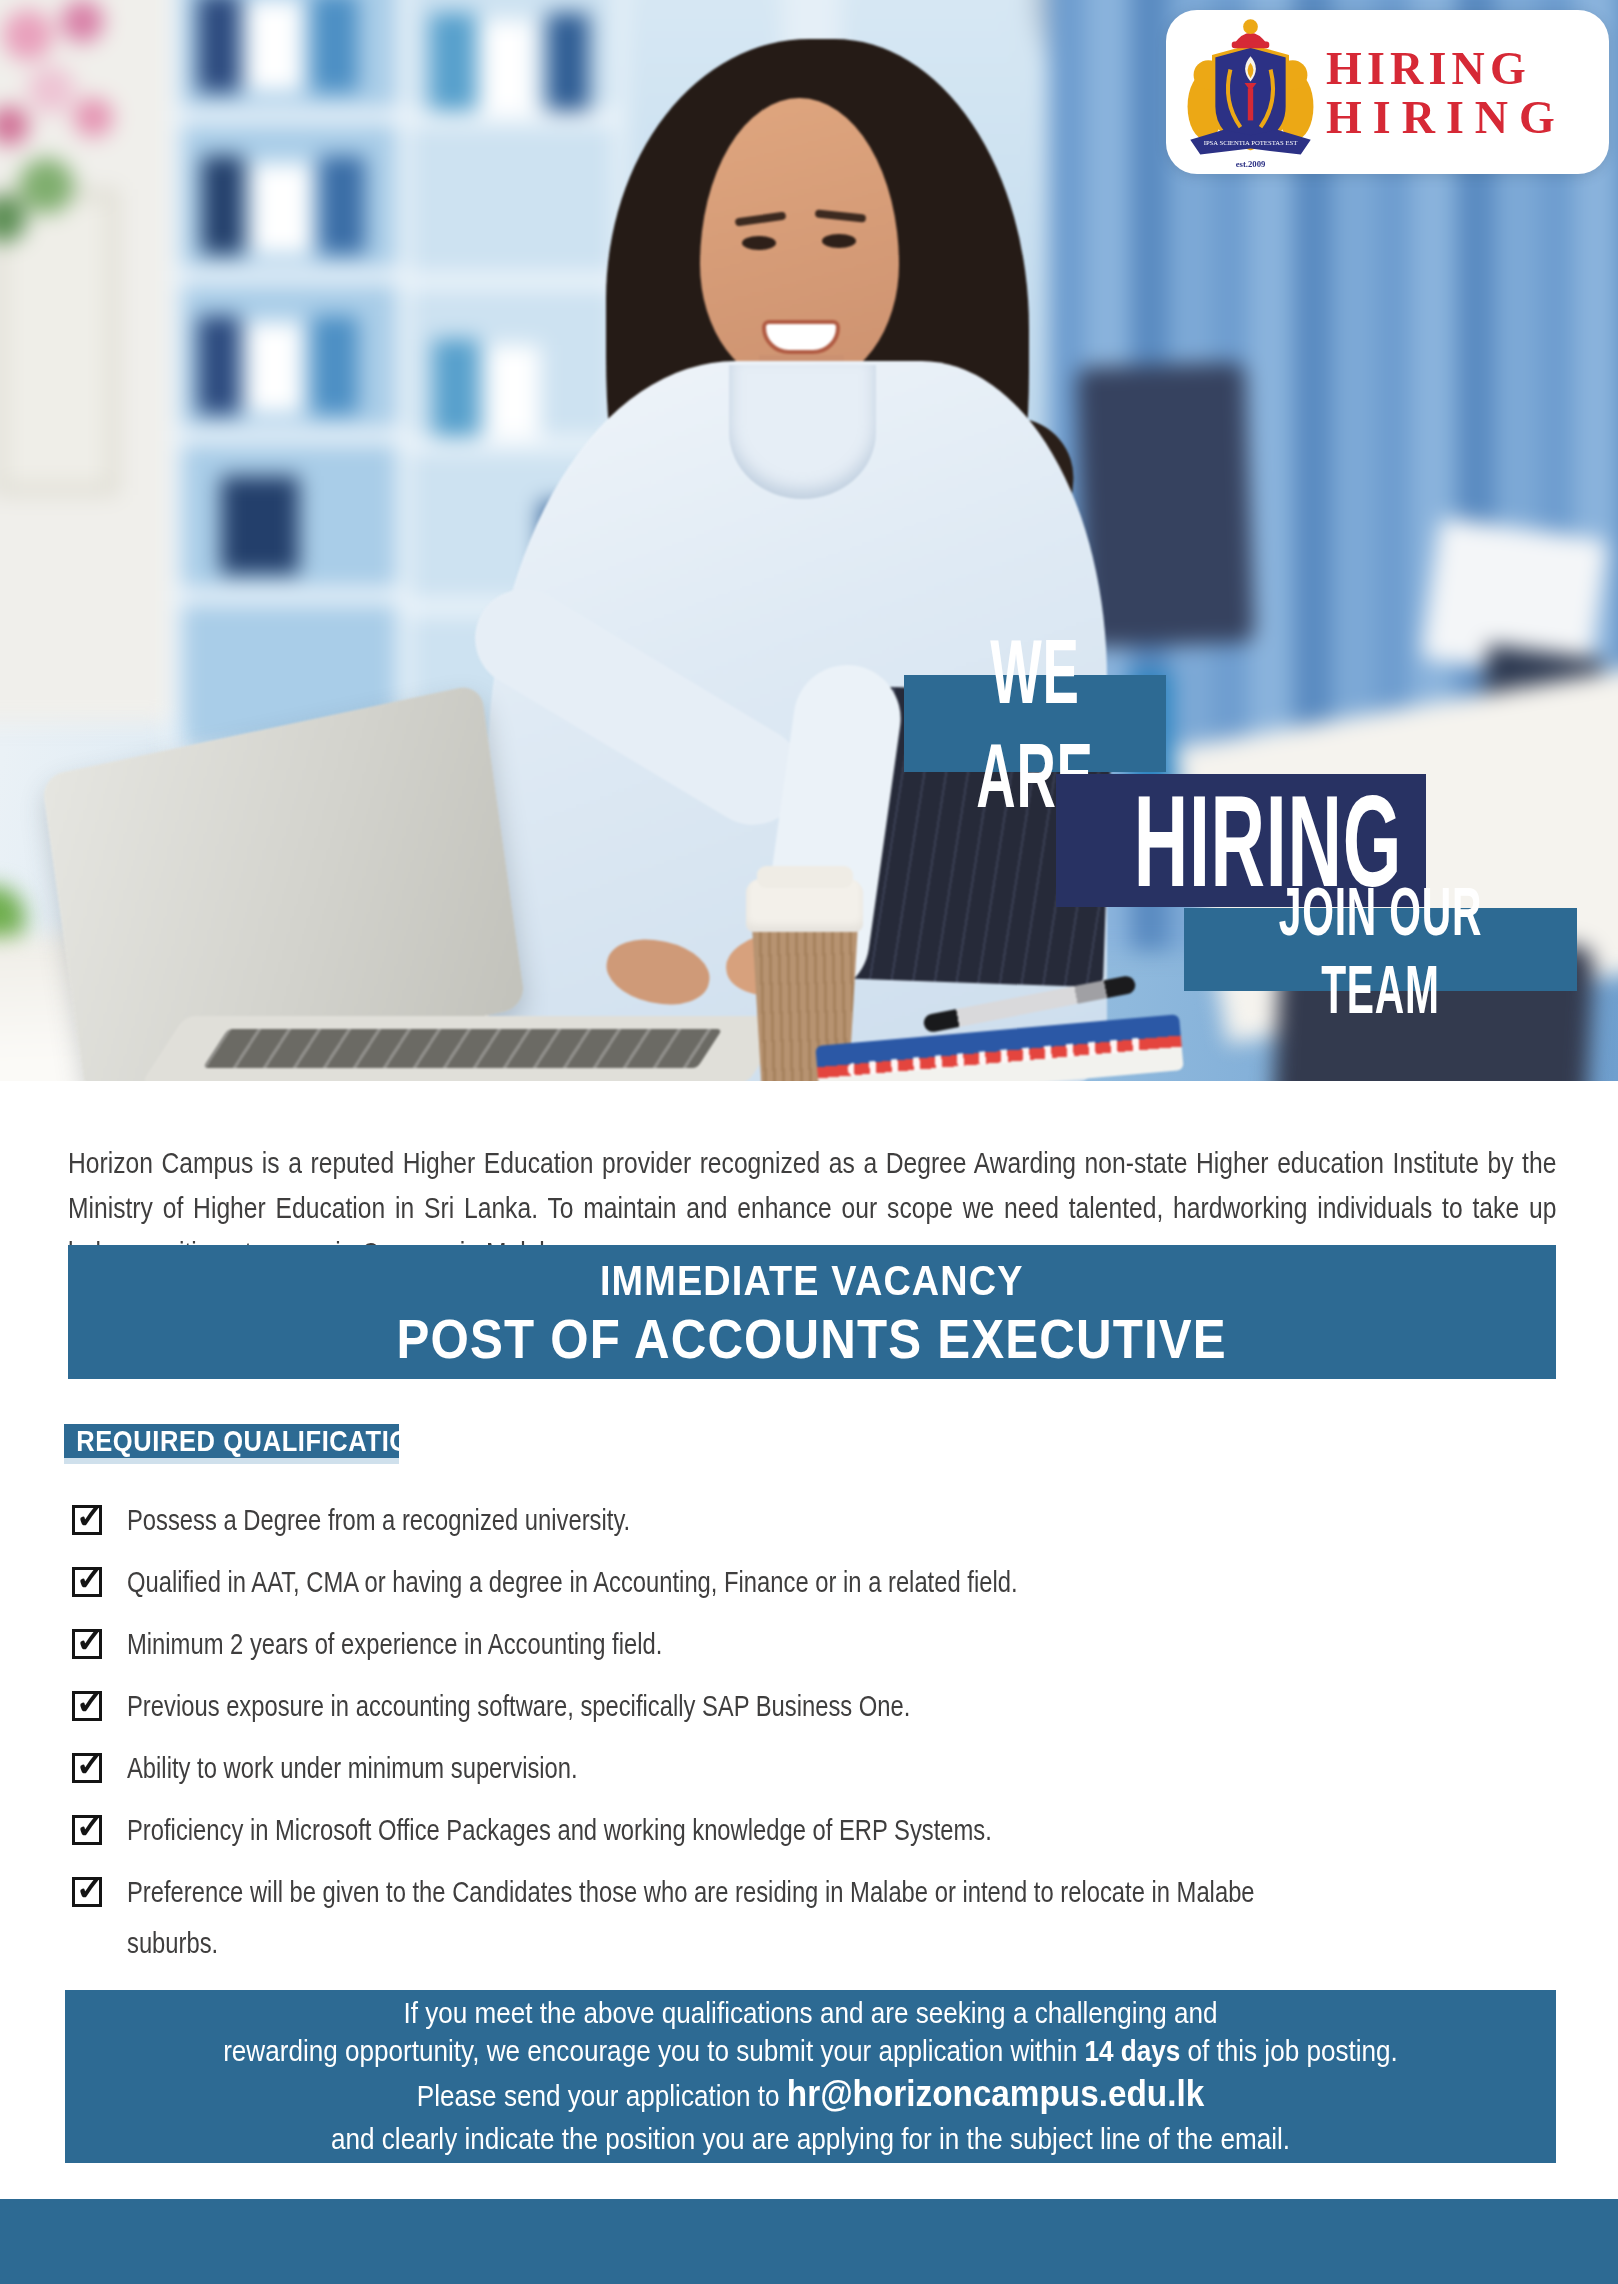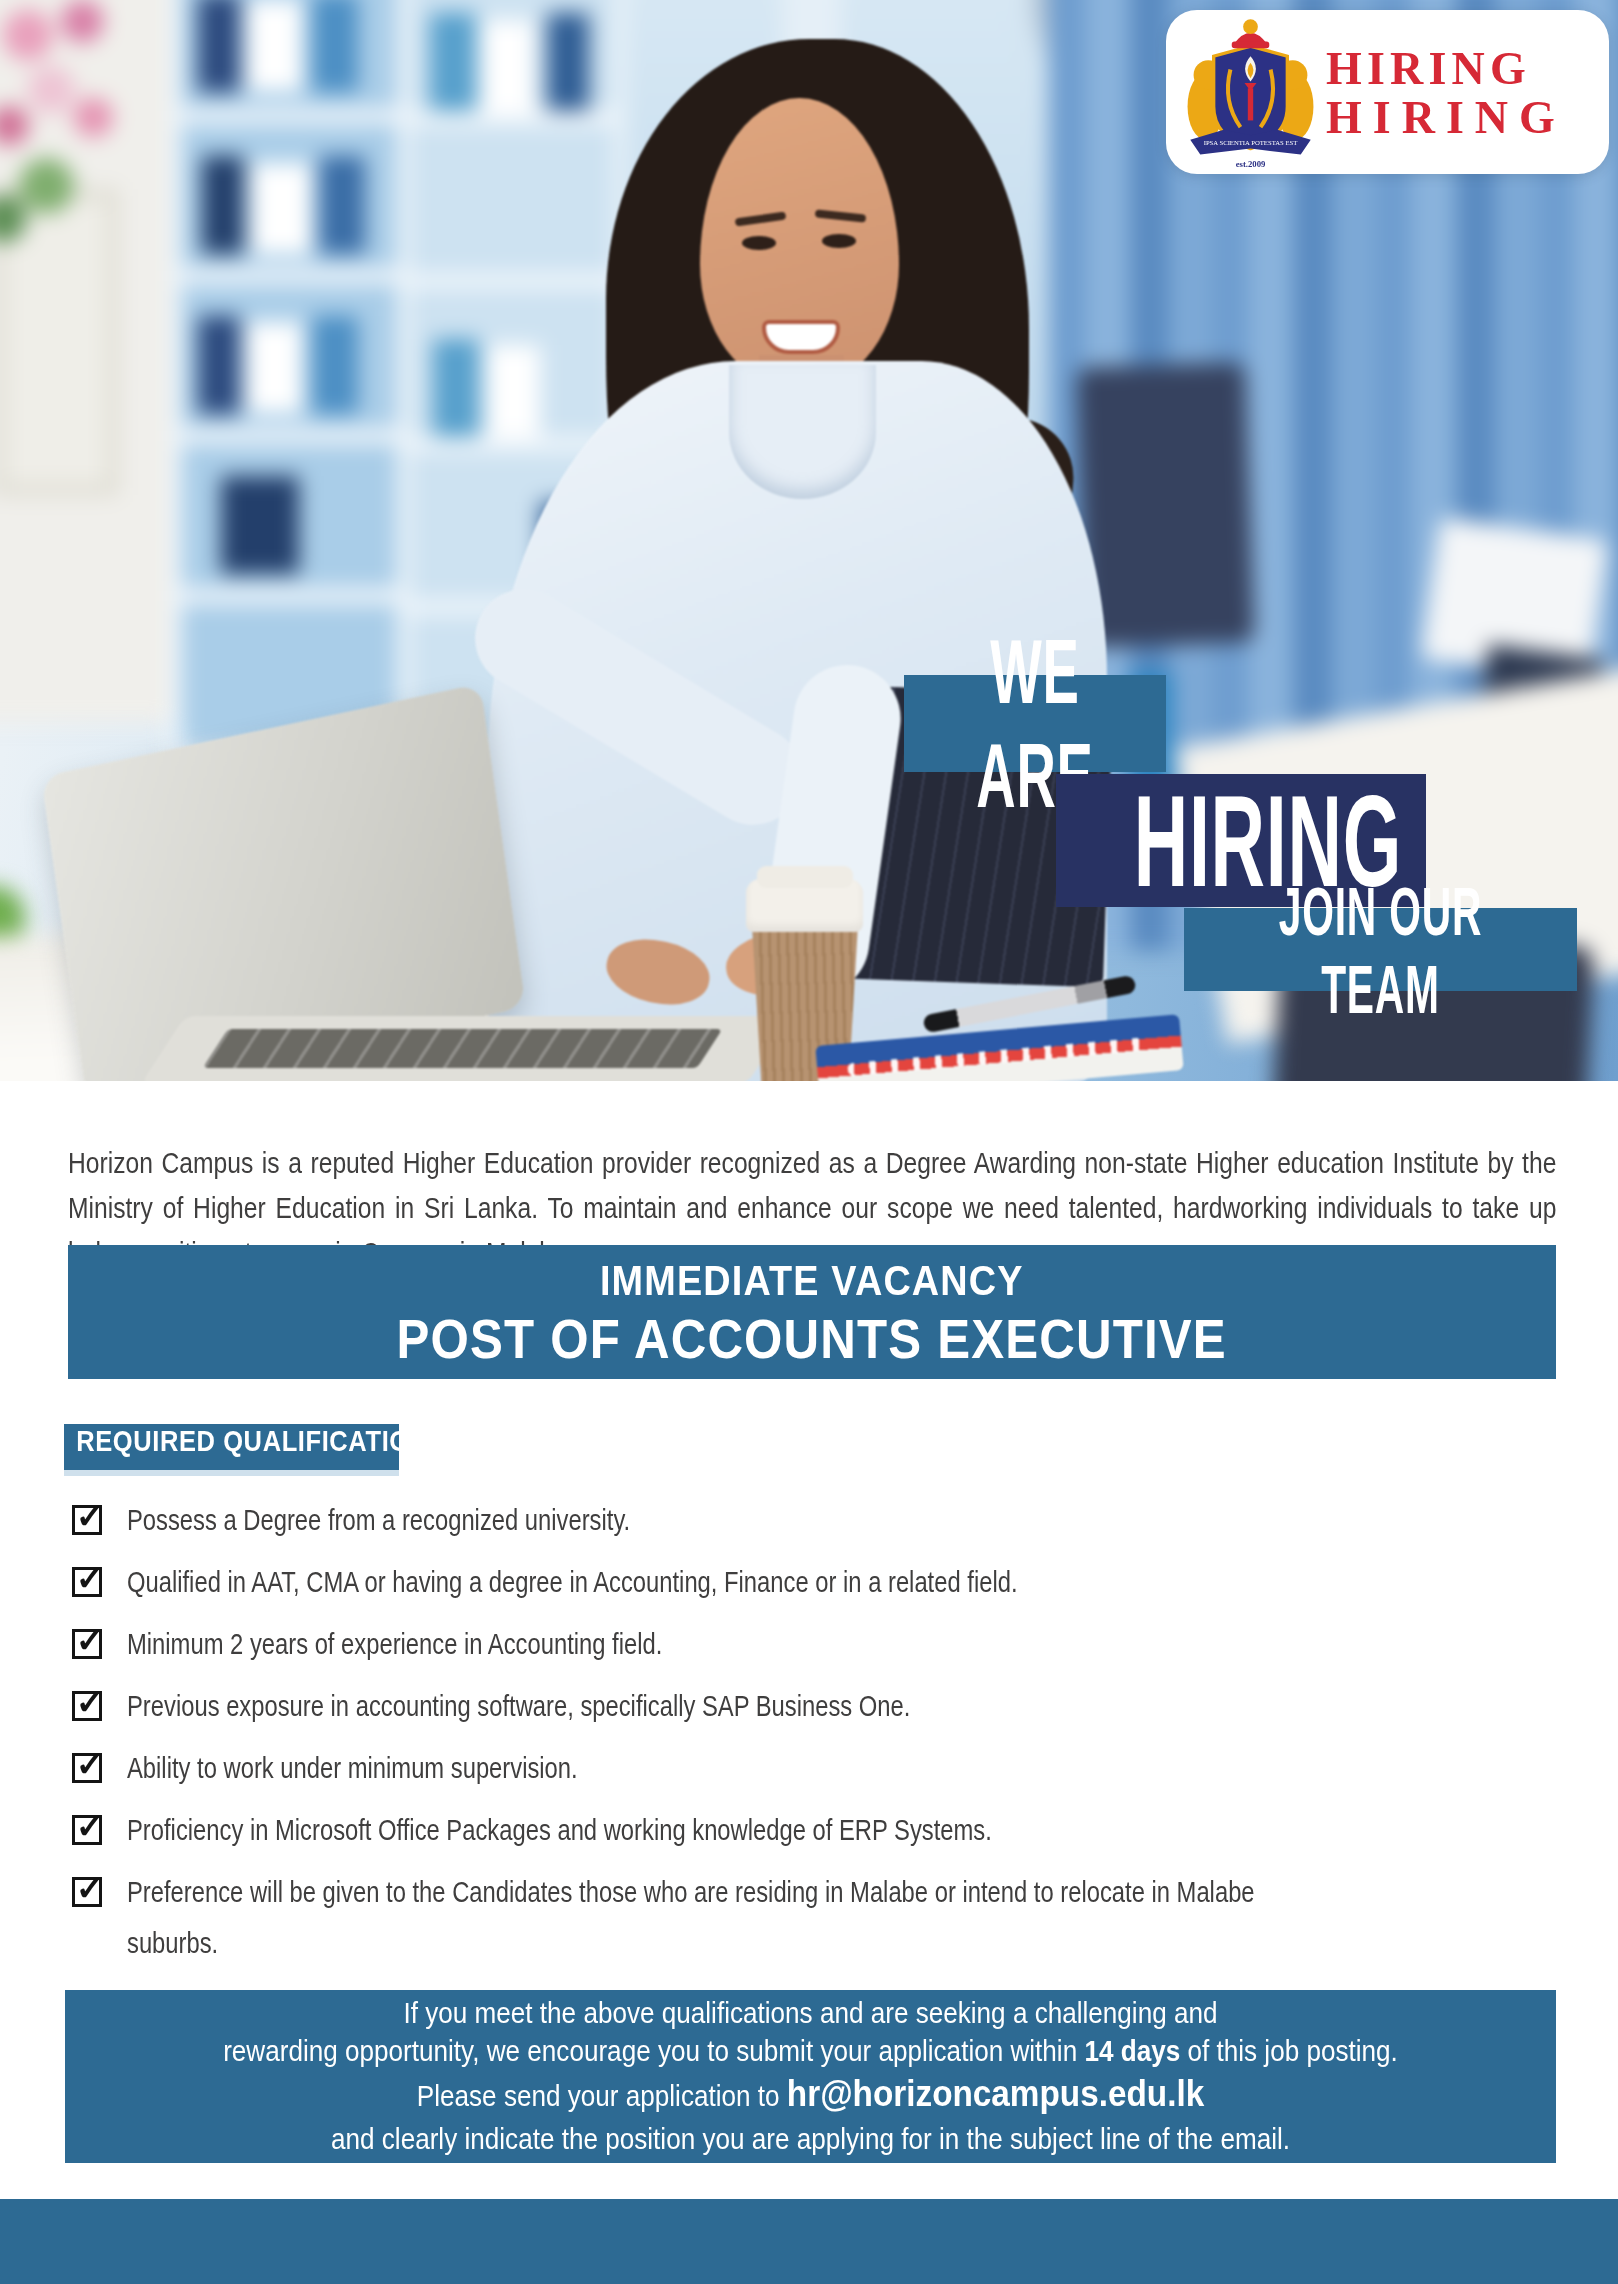--- a/index.html
+++ b/index.html
@@ -128,22 +128,22 @@
   .intro p{margin:0;width:1751px;transform:scaleX(.85);transform-origin:0 0;
         text-align:justify;font-size:29px;line-height:45px;color:#3f3e3e;}
 
   
   .banner{position:absolute;left:68px;top:1245px;width:1488px;height:134px;background:#2d6a93;
         display:flex;flex-direction:column;align-items:center;justify-content:center;color:#fff;}
   .banner .b1{font-size:43px;font-weight:bold;line-height:52px;transform:scaleX(.88);letter-spacing:1.3px;}
   .banner .b2{font-size:56px;font-weight:bold;line-height:65px;transform:scaleX(.88);letter-spacing:1.3px;}
 
   
-  .rq{position:absolute;left:64px;top:1424px;width:335px;height:52px;background:#2d6a93;
-      border-bottom:6.5px solid #cfe0ec;display:flex;align-items:flex-start;}
+  .rq{position:absolute;left:64px;top:1424px;width:335px;height:40px;background:#2d6a93;
+      border-bottom:6.5px solid #cfe0ec;display:flex;align-items:center;}
   .rq span{display:block;color:#fff;font-weight:bold;font-size:30px;letter-spacing:0.7px;
       padding-left:14.3px;transform:scaleX(.85);transform-origin:0 50%;white-space:nowrap;}
 
   
   .list{position:absolute;left:72px;top:1495px;width:1511px;}
   .row{display:flex;align-items:flex-start;margin-bottom:11px;}
   .cb{flex:0 0 30px;width:30px;height:30px;border:3.9px solid #141414;margin-top:10.4px;margin-right:25px;
       position:relative;background:#fff;}
   .cb .tick{position:absolute;left:0.7px;top:-9px;font-size:34px;font-weight:bold;color:#141414;line-height:34px;}
   .it{font-size:29px;line-height:51px;color:#3f3e3e;transform:scaleX(.82);transform-origin:0 0;

